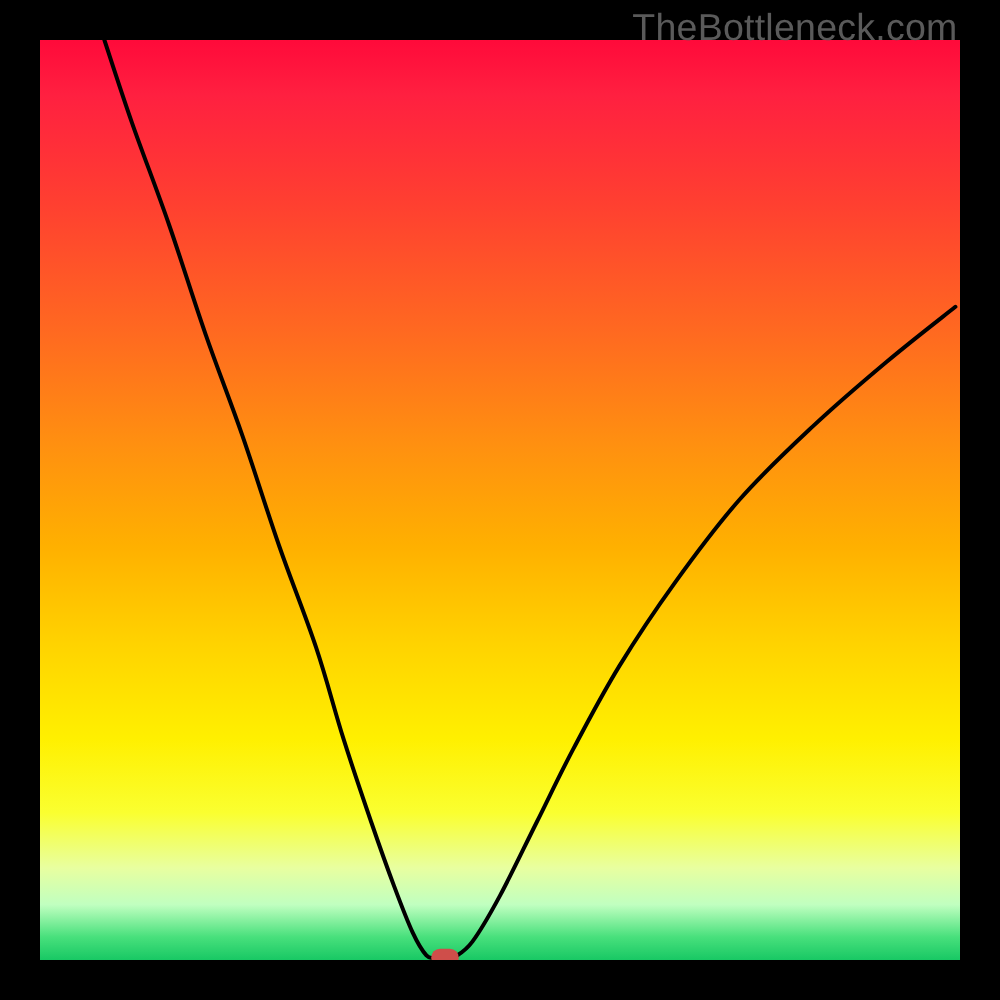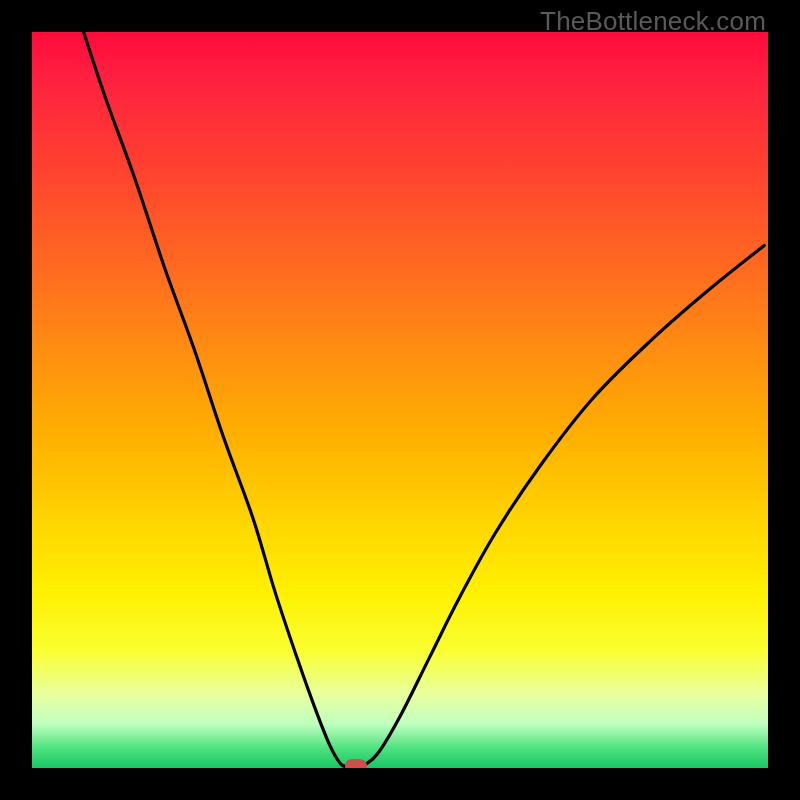--- a/index.html
+++ b/index.html
@@ -48,21 +48,21 @@
       #c0ffc0 94%,
       #48e07c 97.5%,
       #18c864 100%
     );
   }
   .watermark {
     position: absolute;
     top: 6px;
     right: 34px;
     color: #5a5a5a;
-    font-size: 26px;
+    font-size: 30px;
     font-weight: 500;
     z-index: 30;
     letter-spacing: 0.2px;
   }
   svg.curve {
     position: absolute;
     top: 0;
     left: 0;
     width: 736px;
     height: 736px;

